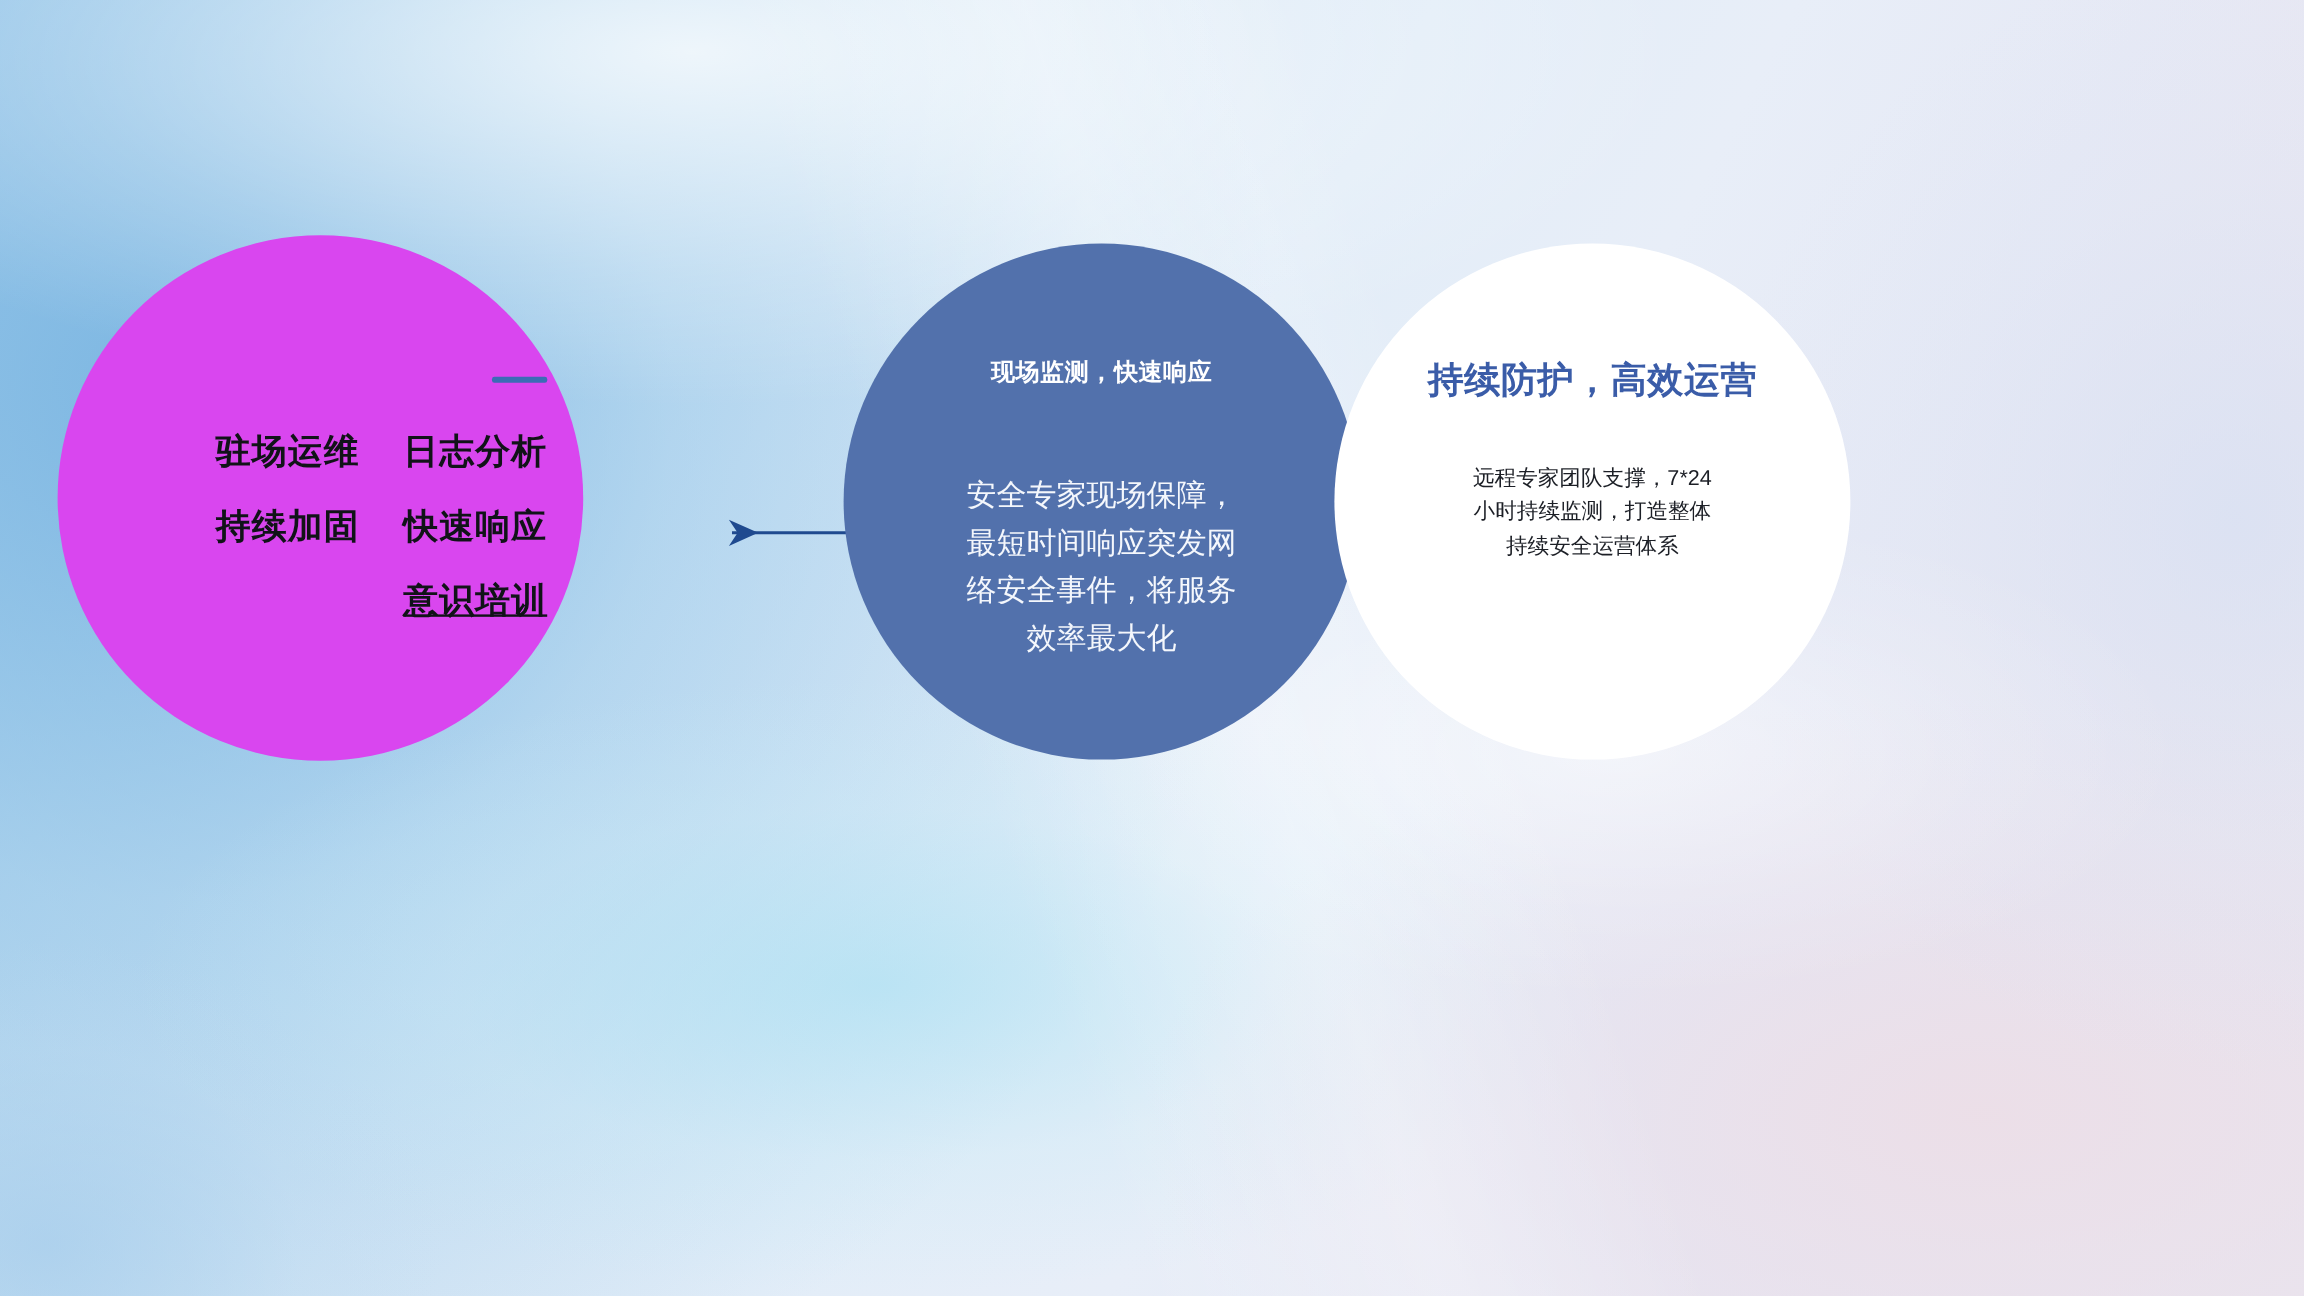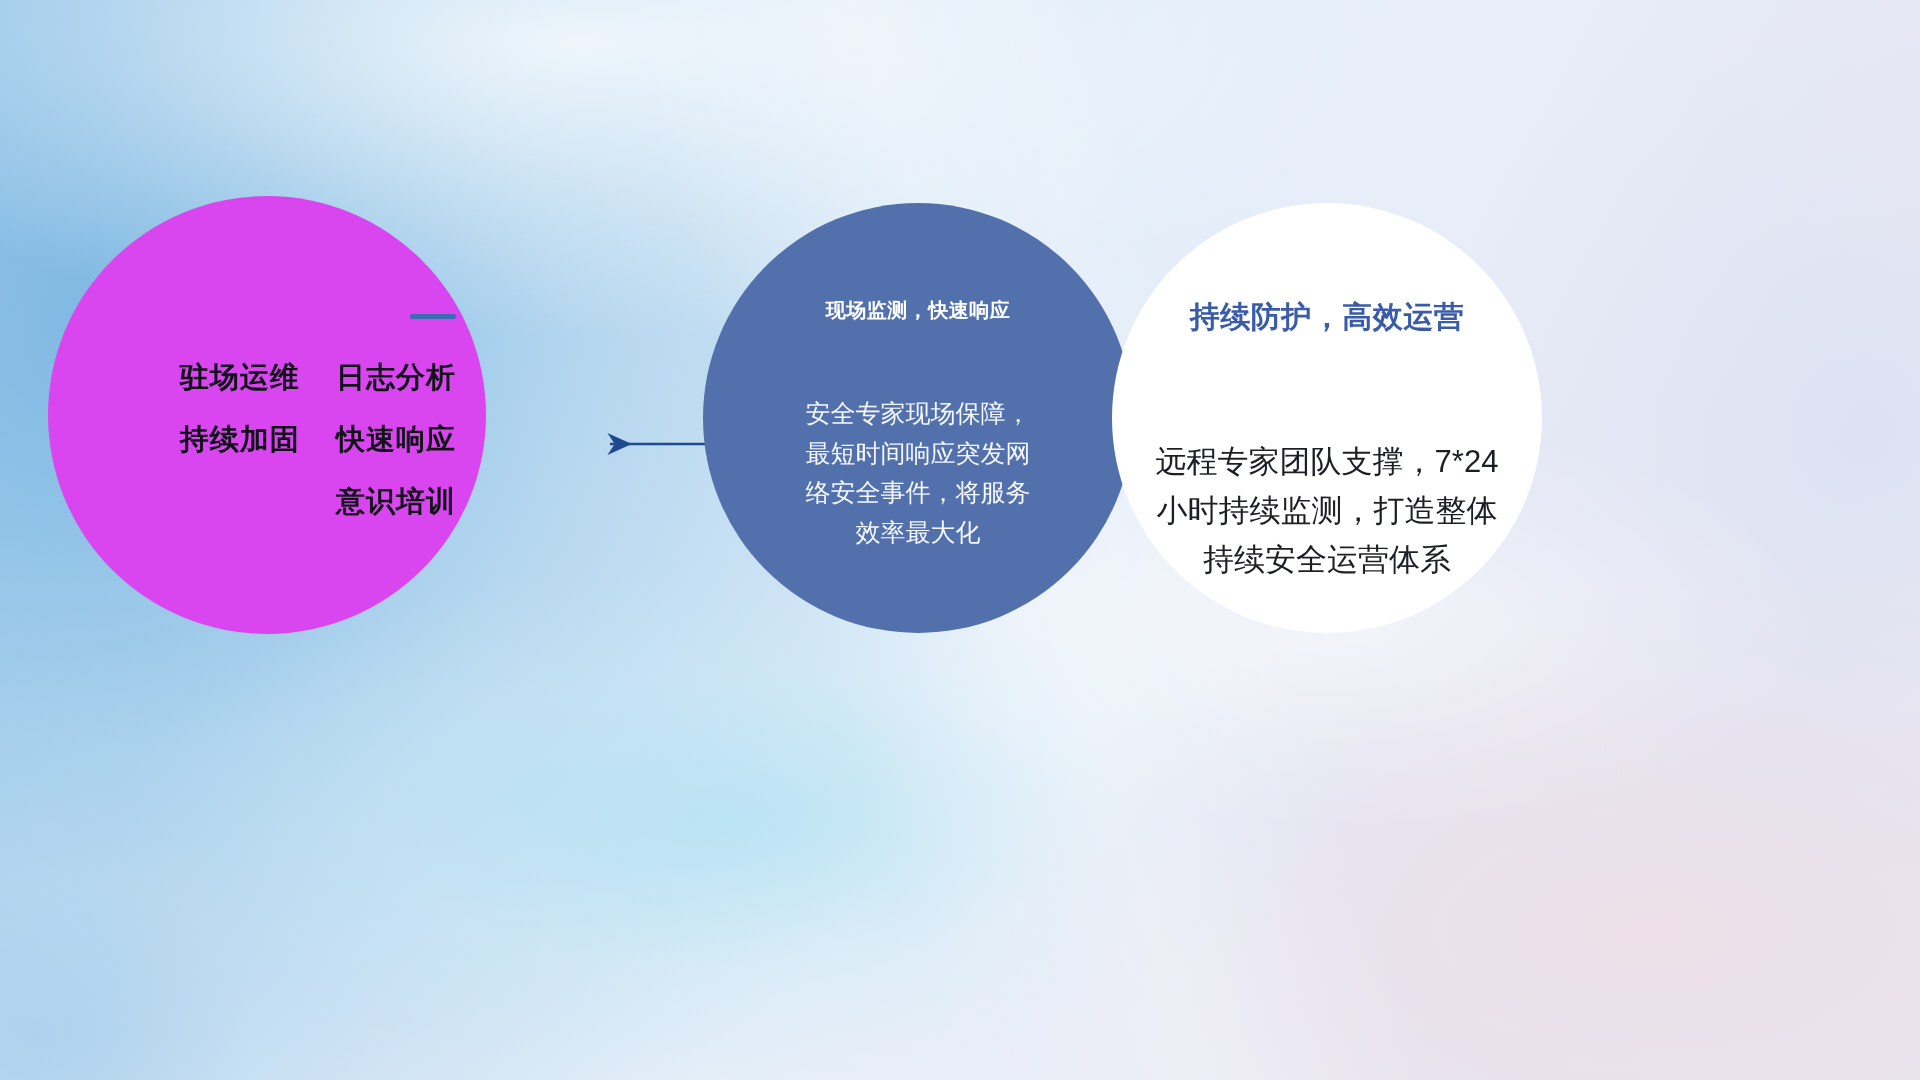--- a/index.html
+++ b/index.html
@@ -128,21 +128,21 @@
   }
   .left-line {
     font-size: 29px;
     font-weight: bold;
     color: #111318;
     letter-spacing: 1px;
     line-height: 1.0;
     margin-bottom: 33px;
     white-space: pre;
   }
-  .left-line:last-child { margin-bottom: 0; }
+  .left-line:last-child { margin-bottom: 0; text-decoration: underline; }
 
   .circle-mid {
     left: 703px;
     top: 203px;
     width: 430px;
     height: 430px;
     background: #5271ac;
     z-index: 4;
     padding: 0 36px;
     justify-content: flex-start;
@@ -177,22 +177,22 @@
   .right-title {
     margin-top: 94px;
     font-size: 30px;
     font-weight: bold;
     color: #3a5ca8;
     letter-spacing: 0.5px;
     white-space: nowrap;
     text-align: center;
   }
   .right-body {
-    margin-top: 100px;
-    font-size: 31px;
+    margin-top: 46px;
+    font-size: 18px;
     line-height: 1.58;
     color: #1c1f26;
     text-align: center;
     white-space: pre-line;
   }
 </style>
 </head>
 <body>
 
 <div id="stage">

